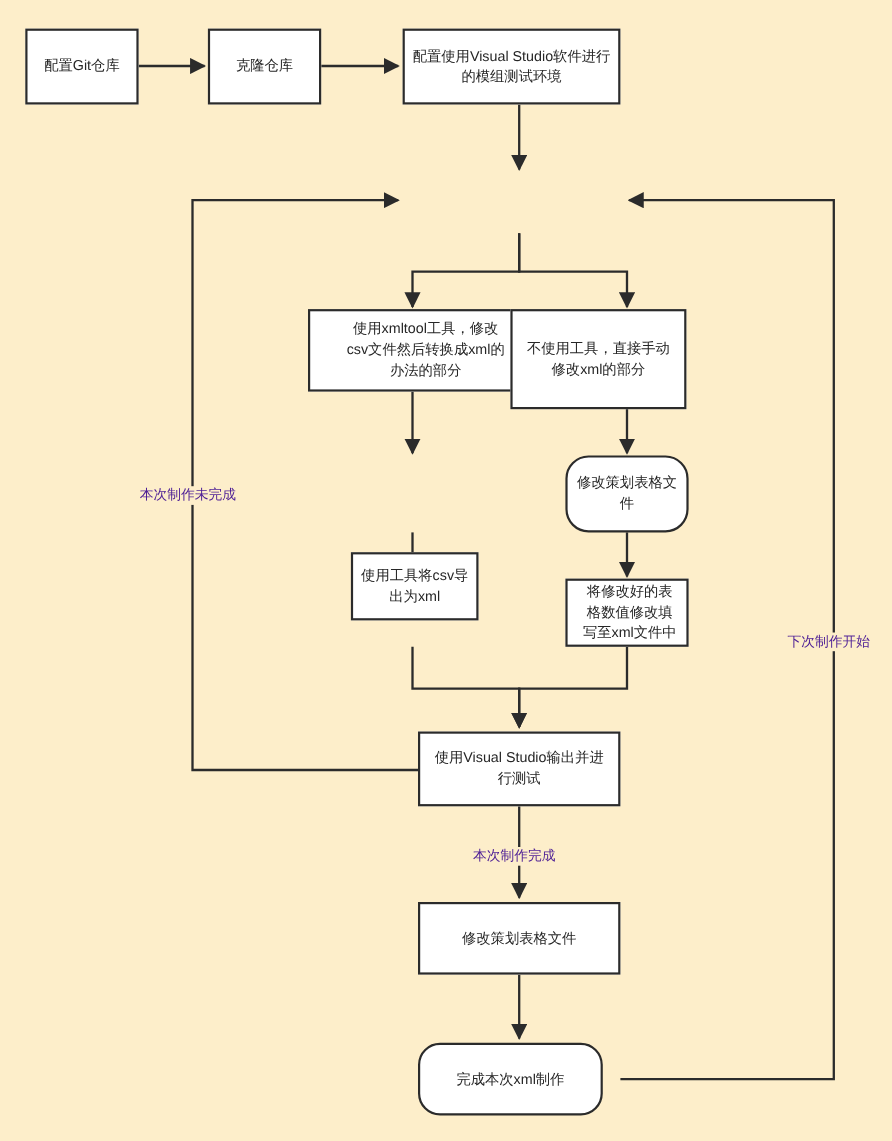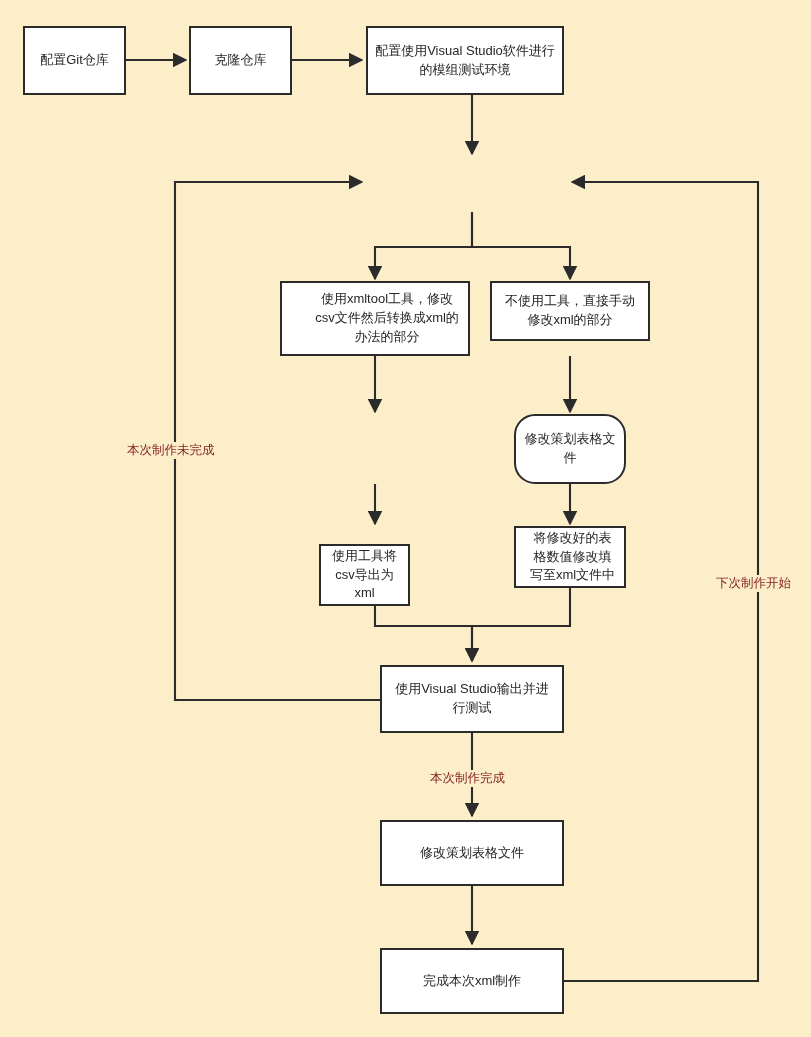--- a/index.html
+++ b/index.html
@@ -34,21 +34,21 @@
     text-align: center;
     color: #262626;
     font-size: 13px;
     line-height: 1.45;
     padding: 4px 7px;
     white-space: pre-line;
     z-index: 2;
   }
   .edge-label {
     position: absolute;
-    color: #7f1d1d;
+    color: #4c1d95;
     font-size: 12.5px;
     line-height: 1.2;
     background: #fdeeca;
     padding: 1px 2px;
     white-space: nowrap;
     z-index: 3;
   }
 </style>
 </head>
 <body>
@@ -92,34 +92,34 @@
 
   <div class="node" style="left:23px; top:26px; width:103px; height:69px;">配置Git仓库</div>
 
   <div class="node" style="left:189px; top:26px; width:103px; height:69px;">克隆仓库</div>
 
   <div class="node" style="left:366px; top:26px; width:198px; height:69px;">配置使用Visual Studio软件进行的模组测试环境</div>
 
 
   <div class="node" style="left:280px; top:281px; width:190px; height:75px;padding-left:31px;">使用xmltool工具，修改csv文件然后转换成xml的办法的部分</div>
 
-  <div class="node" style="left:490px; top:281px; width:160px; height:60px;">不使用工具，直接手动修改xml的部分</div>
+  <div class="node" style="left:464px; top:281px; width:160px; height:91px;">不使用工具，直接手动修改xml的部分</div>
 
 
   <div class="node" style="left:514px; top:414px; width:112px; height:70px;border-radius:21px;">修改策划表格文件</div>
 
-  <div class="node" style="left:319px; top:544px; width:91px; height:62px;">使用工具将csv导出为xml</div>
+  <div class="node" style="left:319px; top:502px; width:116px; height:62px;">使用工具将csv导出为xml</div>
 
   <div class="node" style="left:514px; top:526px; width:112px; height:62px;padding-left:12px;">将修改好的表格数值修改填写至xml文件中</div>
 
   <div class="node" style="left:380px; top:665px; width:184px; height:68px;">使用Visual Studio输出并进行测试</div>
 
   <div class="node" style="left:380px; top:820px; width:184px; height:66px;">修改策划表格文件</div>
 
-  <div class="node" style="left:380px; top:948px; width:184px; height:66px;">完成本次xml制作</div>
+  <div class="node" style="left:380px; top:948px; width:168px; height:66px;border-radius:20px;">完成本次xml制作</div>
 
   <div class="edge-label" style="left:125px; top:442px;">本次制作未完成</div>
 
   <div class="edge-label" style="left:428px; top:770px;">本次制作完成</div>
 
   <div class="edge-label" style="left:714px; top:575px;">下次制作开始</div>
 
 </div>
 
 </body></html>

